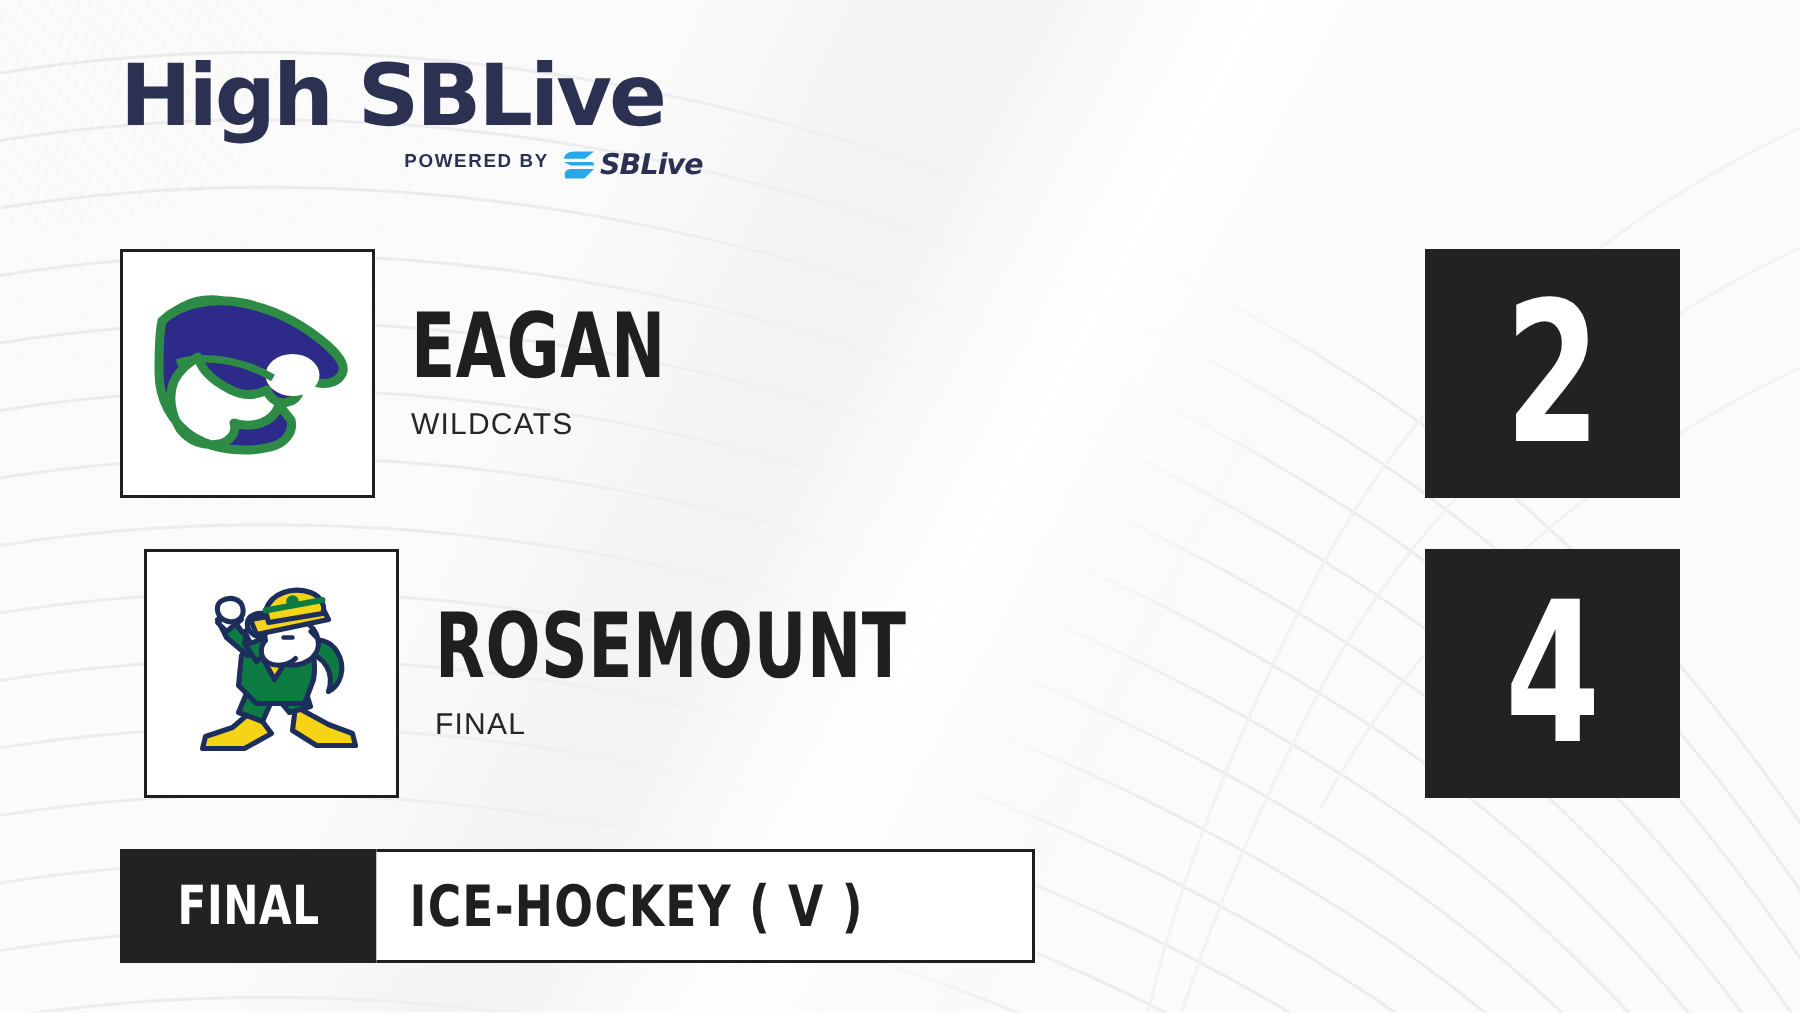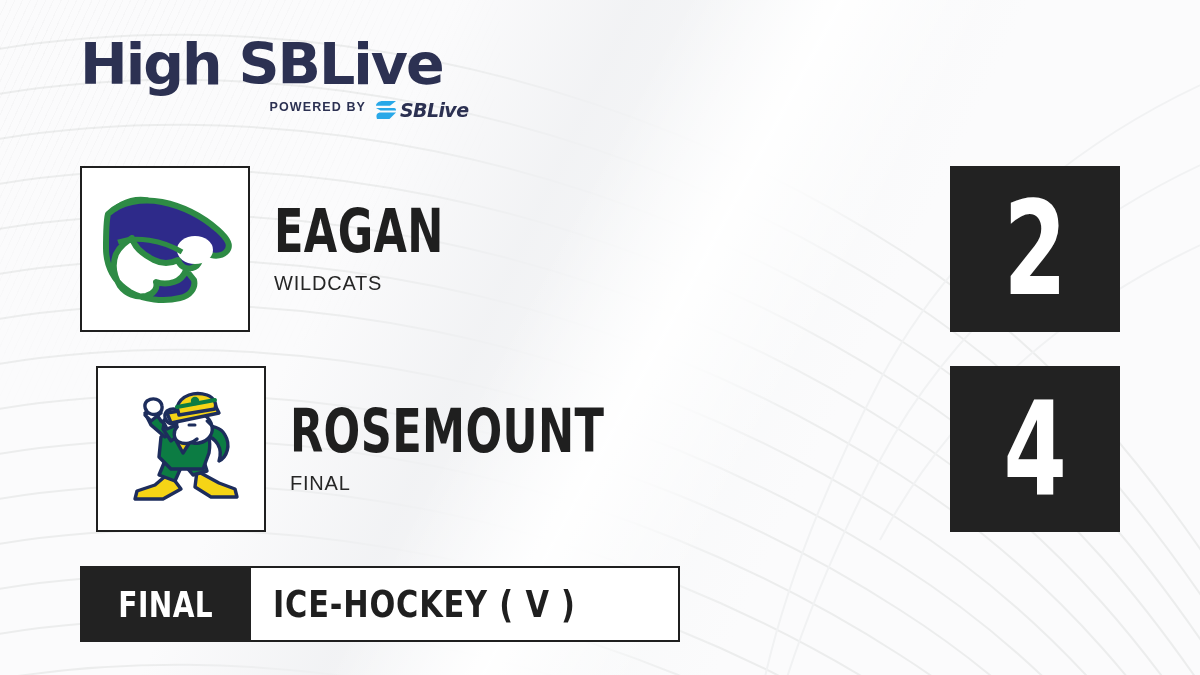--- a/index.html
+++ b/index.html
@@ -210,21 +210,21 @@
     transform-origin: center;
     white-space: nowrap;
   }
   .status-sport {
     background: #ffffff;
     border: 2px solid #1f1f1f;
     border-left: none;
     color: #1f1f1f;
     display: flex;
     align-items: center;
-    padding: 0 26px 0 22px;
+    padding: 0 36px 0 22px;
   }
   .status-sport-text {
     font-family: "DejaVu Sans", sans-serif;
     font-weight: 700;
     font-size: 38px;
     letter-spacing: 1px;
     transform: scaleX(0.80);
     transform-origin: left center;
     white-space: nowrap;
   }

